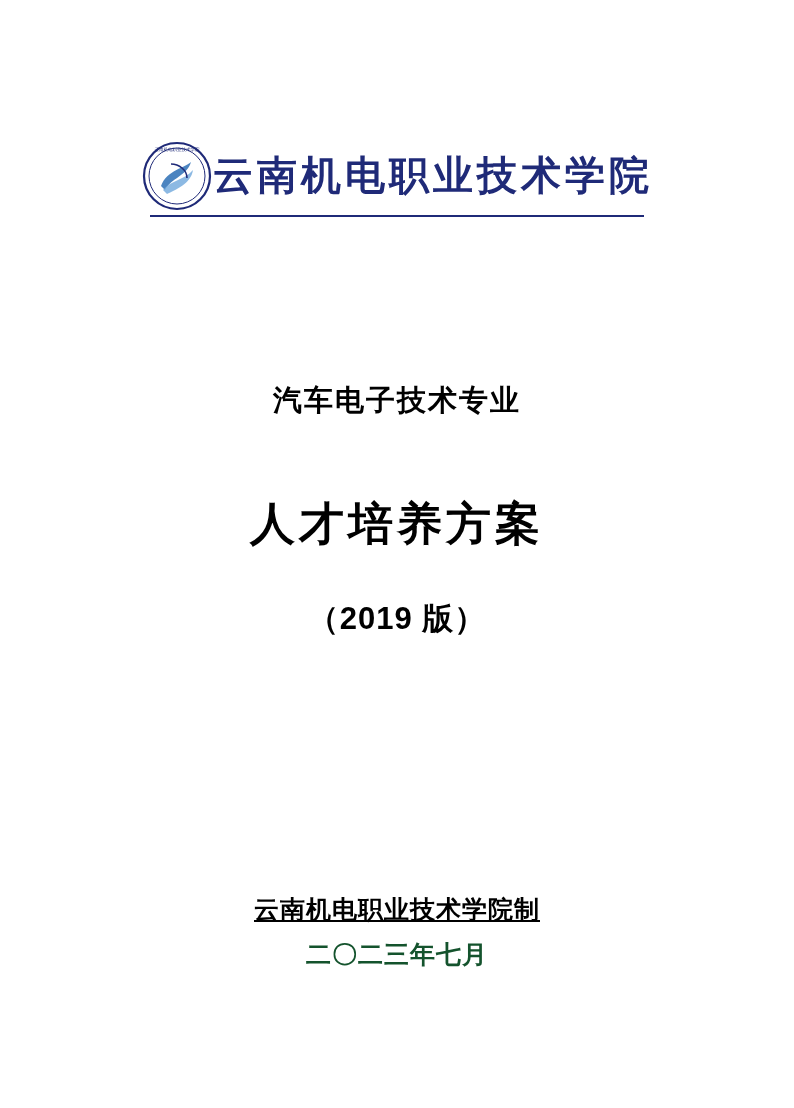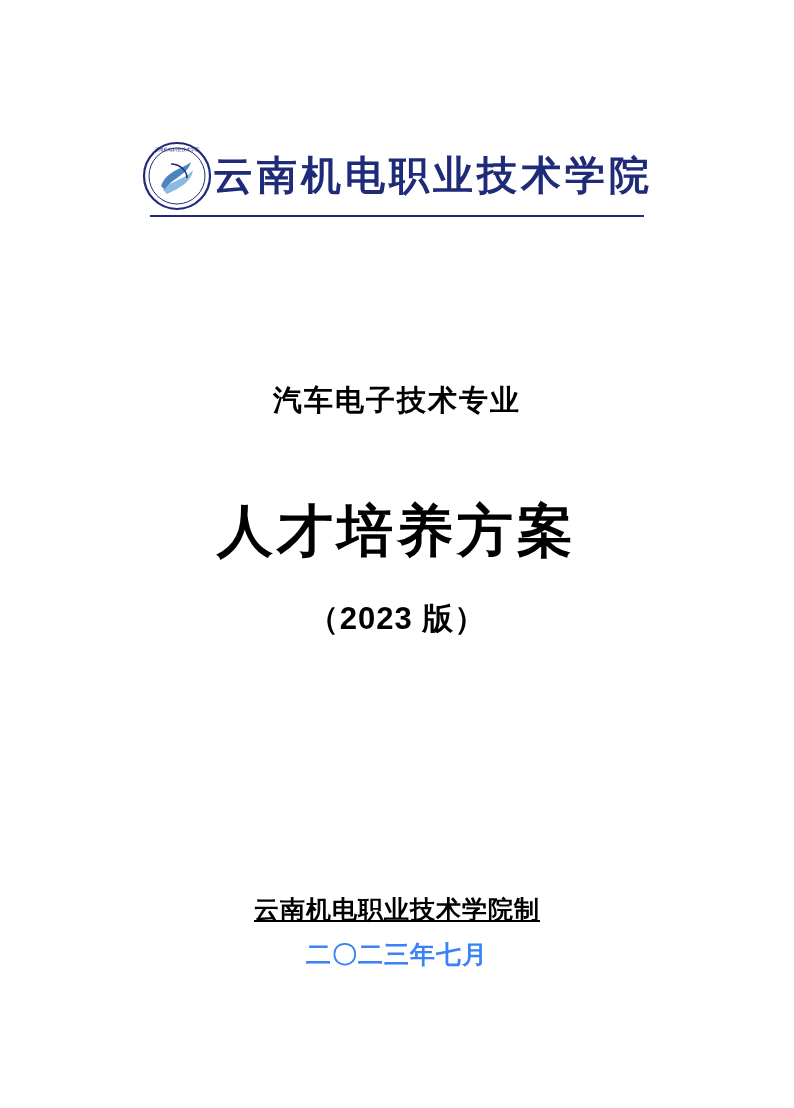--- a/index.html
+++ b/index.html
@@ -81,21 +81,21 @@
     letter-spacing: 2px;
     color: #000;
   }
   .main-title {
     position: absolute;
     top: 494px;
     left: 0;
     width: 794px;
     text-align: center;
     font-family: "Liberation Sans", sans-serif;
-    font-size: 56px;
+    font-size: 45px;
     font-weight: bold;
     letter-spacing: 4px;
     color: #000;
   }
   .version {
     position: absolute;
     top: 598px;
     left: 0;
     width: 794px;
     text-align: center;
@@ -123,21 +123,21 @@
   .date {
     position: absolute;
     top: 938px;
     left: 0;
     width: 794px;
     text-align: center;
     font-family: "Liberation Sans", sans-serif;
     font-size: 25px;
     font-weight: bold;
     letter-spacing: 1px;
-    color: #3b82f6;
+    color: #14532d;
   }
 </style>
 </head>
 <body>
 
 <div class="page">
 
   <div class="logo-block">
     <div class="logo-row">
       <div class="logo-seal">
@@ -152,19 +152,19 @@
       </div>
       <div class="logo-cn">云南机电职业技术学院</div>
     </div>
     <div class="logo-underline"></div>
   </div>
 
   <div class="major-title">汽车电子技术专业</div>
 
   <div class="main-title">人才培养方案</div>
 
-  <div class="version">（2023 版）</div>
+  <div class="version">（2019 版）</div>
 
   <div class="issuer">云南机电职业技术学院制</div>
 
   <div class="date">二〇二三年七月</div>
 
 </div>
 
 </body></html>

